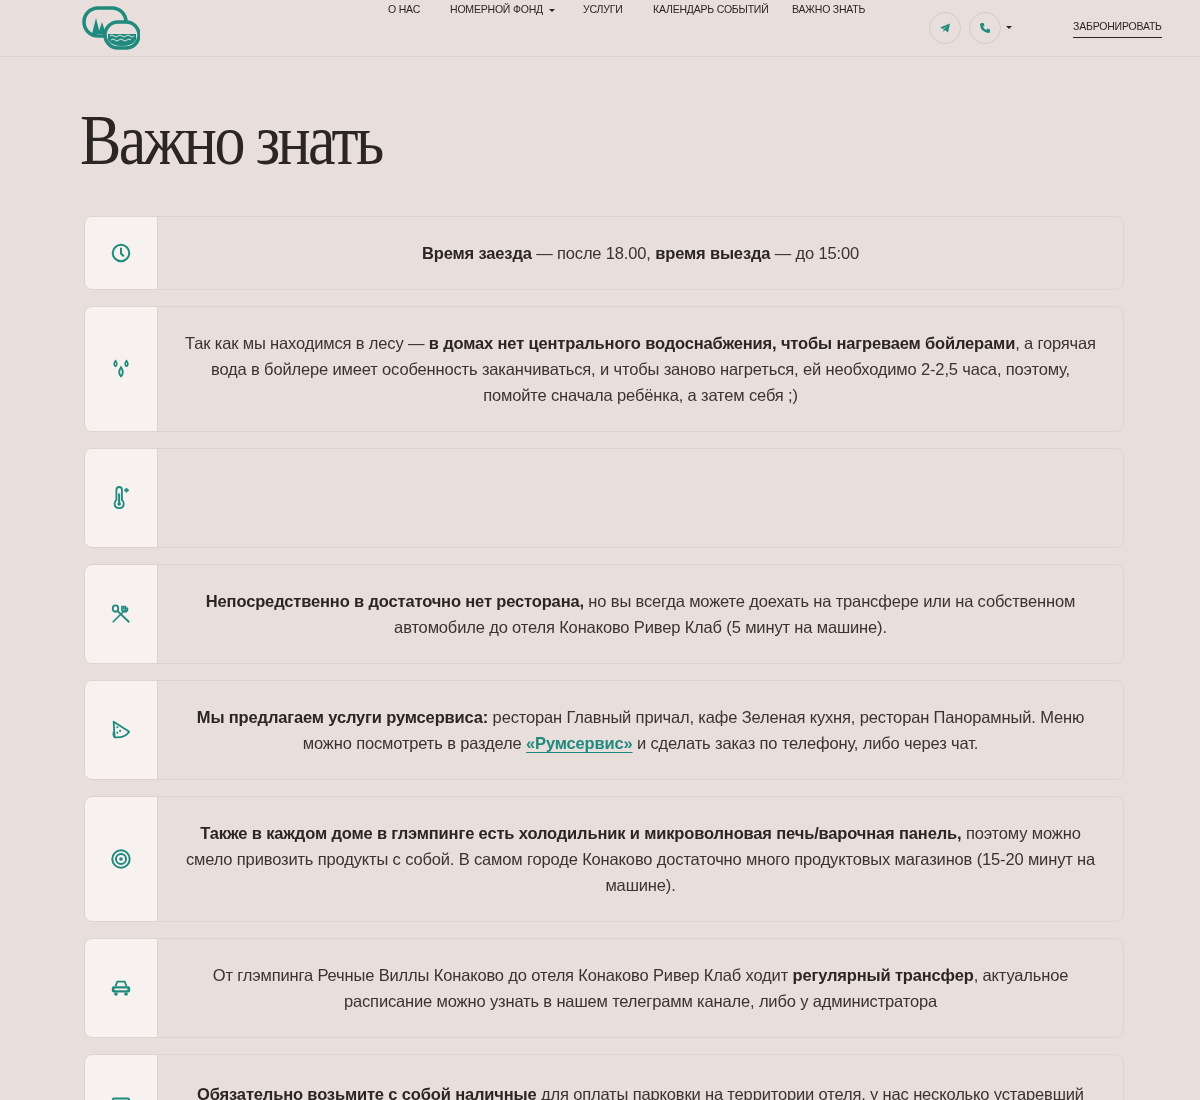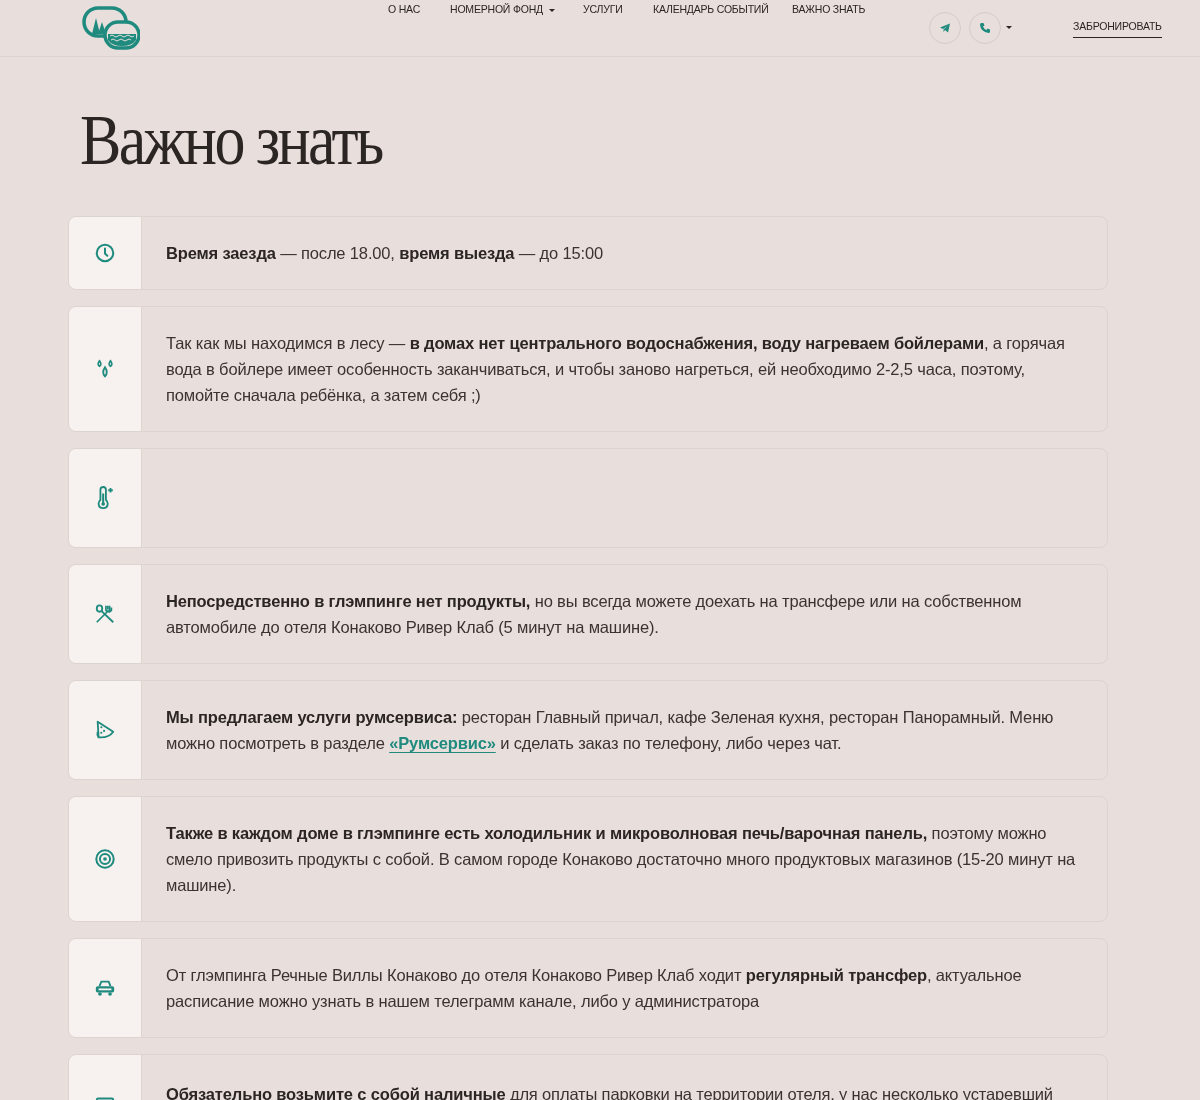--- a/index.html
+++ b/index.html
@@ -41,22 +41,22 @@
   }
   
   .page-title {
     position: absolute; left: 80px; top: 104px;
     font-family: "Liberation Serif", "DejaVu Serif", serif;
     font-size: 72px; font-weight: normal; letter-spacing: -3px; color: #2b2523;
     transform: scaleX(0.86); transform-origin: left top; line-height: 1;
   }
   
   .card {
-    position: absolute; left: 68px; width: 1040px;
-    border: 1px solid #ddd3cf; border-radius: 8px; background: #e8dfdc; overflow: hidden;
+    position: absolute; left: 84px; width: 1040px;
+    border: 1px solid #ddd3cf; border-radius: 8px; background: #e8dfdc; overflow: hidden; text-align: center;
   }
   .card-icon {
     position: absolute; left: 0; top: 0; bottom: 0; width: 73px; background: #f7f2ef;
     border-right: 1px solid #ddd3cf; display: flex; align-items: center; justify-content: center;
   }
   .card-text {
     position: absolute; left: 97px; right: 24px; top: 50%; transform: translateY(-50%);
     font-size: 16.5px; line-height: 26px; color: #3a3330; letter-spacing: -0.15px;
   }
   .card-text b { font-weight: bold; color: #2b2523; }
@@ -111,21 +111,21 @@
 </div>
 
 <div class="card" style="top:306px;height:126px">
   <div class="card-icon">
     <svg width="22" height="22" viewBox="0 0 24 24">
       <path d="M6 3 Q3 7 6 9 Q9 7 6 3 Z" fill="none" stroke="#1f8a7e" stroke-width="1.8"></path>
       <path d="M18 3 Q15 7 18 9 Q21 7 18 3 Z" fill="none" stroke="#1f8a7e" stroke-width="1.8"></path>
       <path d="M12 10 Q8 16 12 20 Q16 16 12 10 Z" fill="none" stroke="#1f8a7e" stroke-width="2"></path>
     </svg>
   </div>
-  <div class="card-text">Так как мы находимся в лесу — <b>в домах нет центрального водоснабжения, воду нагреваем бойлерами</b>, а горячая вода в бойлере имеет особенность заканчиваться, и чтобы заново нагреться, ей необходимо 2-2,5 часа, поэтому, помойте сначала ребёнка, а затем себя ;)</div>
+  <div class="card-text">Так как мы находимся в лесу — <b>в домах нет центрального водоснабжения, чтобы нагреваем бойлерами</b>, а горячая вода в бойлере имеет особенность заканчиваться, и чтобы заново нагреться, ей необходимо 2-2,5 часа, поэтому, помойте сначала ребёнка, а затем себя ;)</div>
 </div>
 
 <div class="card" style="top:448px;height:100px">
   <div class="card-icon">
     <svg width="22" height="24" viewBox="0 0 24 26">
       <path d="M7 4 Q7 1 10 1 Q13 1 13 4 V15 Q15 17 15 19 Q15 24 10 24 Q5 24 5 19 Q5 17 7 15 Z" fill="none" stroke="#1f8a7e" stroke-width="2"></path>
       <path d="M10 8 V20" stroke="#1f8a7e" stroke-width="2.2"></path>
       <circle cx="10" cy="19.5" r="2" fill="#1f8a7e"></circle>
       <path d="M18 2 V7 M15.5 4.5 H20.5" stroke="#1f8a7e" stroke-width="2"></path>
     </svg>
@@ -133,21 +133,21 @@
 </div>
 
 <div class="card" style="top:564px;height:100px">
   <div class="card-icon">
     <svg width="22" height="22" viewBox="0 0 24 24">
       <ellipse cx="6" cy="6" rx="3" ry="3.5" fill="none" stroke="#1f8a7e" stroke-width="2"></ellipse>
       <path d="M8 8.5 L21 21" stroke="#1f8a7e" stroke-width="2"></path>
       <path d="M3 21 L15 9 M13 3 L13 8 Q15 10 17 8 L17 3 M15 3 V7 M19 5 L19 8 Q17 11 15 9" stroke="#1f8a7e" stroke-width="1.8" fill="none"></path>
     </svg>
   </div>
-  <div class="card-text"><b>Непосредственно в глэмпинге нет продукты,</b> но вы всегда можете доехать на трансфере или на собственном автомобиле до отеля Конаково Ривер Клаб (5 минут на машине).</div>
+  <div class="card-text"><b>Непосредственно в достаточно нет ресторана,</b> но вы всегда можете доехать на трансфере или на собственном автомобиле до отеля Конаково Ривер Клаб (5 минут на машине).</div>
 </div>
 
 <div class="card" style="top:680px;height:100px">
   <div class="card-icon">
     <svg width="22" height="22" viewBox="0 0 24 24">
       <path d="M4 3 L21 14 Q16 21 5 20 Z" fill="none" stroke="#1f8a7e" stroke-width="2" stroke-linejoin="round"></path>
       <path d="M5 20 Q3 17 4 14" fill="none" stroke="#1f8a7e" stroke-width="2"></path>
       <circle cx="8" cy="9" r="1.2" fill="#1f8a7e"></circle>
       <circle cx="11" cy="13" r="1.2" fill="#1f8a7e"></circle>
       <circle cx="8" cy="15" r="1.2" fill="#1f8a7e"></circle>

